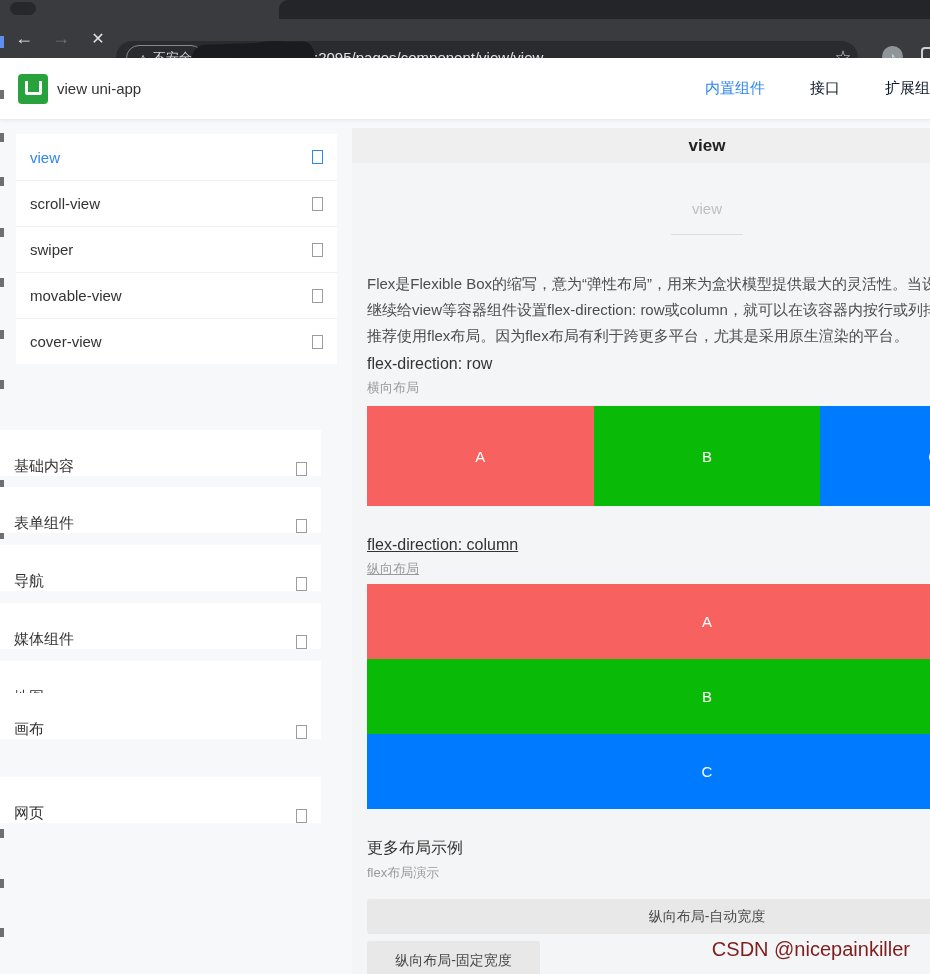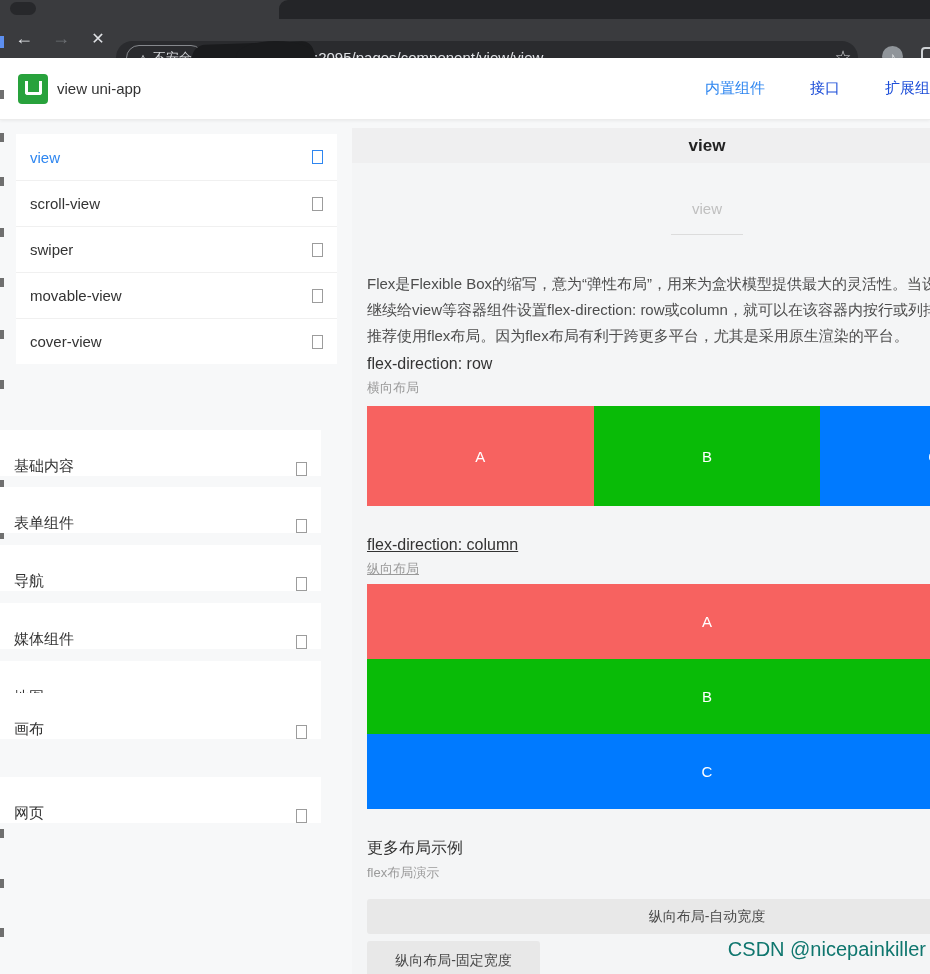--- a/index.html
+++ b/index.html
@@ -33,21 +33,21 @@
   .puzzle-part{position:absolute;left:921px;top:28px;width:16px;height:18px;border:2px solid #cfd2d5;border-radius:4px;}
   
   .site-header{position:absolute;left:0;top:58px;width:930px;height:61px;background:#ffffff;
     border-bottom:1px solid #ececec;box-shadow:0 1px 3px rgba(0,0,0,0.06);}
   .logo{position:absolute;left:18px;top:16px;width:30px;height:30px;background:#28a23c;border-radius:4px;
     display:flex;align-items:center;justify-content:center;}
   .logo-u{width:11px;height:11px;border:3px solid #ffffff;border-top:none;border-radius:0 0 3px 3px;margin-top:-2px;}
   .site-title{position:absolute;left:57px;top:0;height:61px;display:flex;align-items:center;
     font-size:15px;color:#333333;}
   .site-nav{position:absolute;left:705px;top:0;height:61px;display:flex;align-items:center;gap:45px;white-space:nowrap;}
-  .site-nav .nav-item{font-size:15px;color:#1d4ed8;cursor:pointer;}
+  .site-nav .nav-item{font-size:15px;color:#0f172a;cursor:pointer;}
   .site-nav .nav-item.active{color:#2e86f0;}
   
   .edge-mark{position:absolute;left:0;width:4px;height:9px;background:#6f6f6f;}
   .edge-mark.blue{background:#5d8ff0;height:12px;}
   
   .sidebar{position:absolute;left:16px;top:134px;width:321px;}
   .side-group-header{height:47px;background:#efefef;display:flex;align-items:center;justify-content:space-between;
     padding:0 14px;box-sizing:border-box;font-size:15px;color:#3b3b3b;}
   .side-item{height:46px;background:#ffffff;display:flex;align-items:center;justify-content:space-between;
     padding:0 14px;box-sizing:border-box;font-size:15px;color:#333333;border-top:1px solid #f0f0f0;cursor:pointer;}
@@ -67,21 +67,21 @@
   .sec-title{position:absolute;left:15px;font-size:16px;color:#333333;}
   .sec-sub{position:absolute;left:15px;font-size:13px;color:#9a9a9a;}
   .flex-row{position:absolute;left:15px;top:278px;width:680px;height:100px;display:flex;}
   .flex-row .cell{flex:1;display:flex;align-items:center;justify-content:center;color:#ffffff;font-size:15px;}
   .flex-col{position:absolute;left:15px;top:456px;width:680px;}
   .flex-col .cell{height:75px;display:flex;align-items:center;justify-content:center;color:#ffffff;font-size:15px;}
   .btn-auto{position:absolute;left:15px;top:771px;width:680px;height:35px;background:#e8e8e8;border-radius:3px;
     display:flex;align-items:center;justify-content:center;font-size:14px;color:#4a4a4a;cursor:pointer;}
   .btn-fixed{position:absolute;left:15px;top:813px;width:173px;height:40px;background:#e8e8e8;border-radius:3px;
     display:flex;align-items:center;justify-content:center;font-size:14px;color:#4a4a4a;cursor:pointer;}
-  .watermark{position:absolute;right:4px;top:938px;font-size:20px;color:#0f766e;}
+  .watermark{position:absolute;right:20px;top:938px;font-size:20px;color:#7f1d1d;}
 </style>
 </head>
 <body>
 
 <div class="tabstrip">
   <div class="tab-notch"></div>
   <div class="tabstrip-rest"></div>
 </div>
 
 <div class="toolbar">

